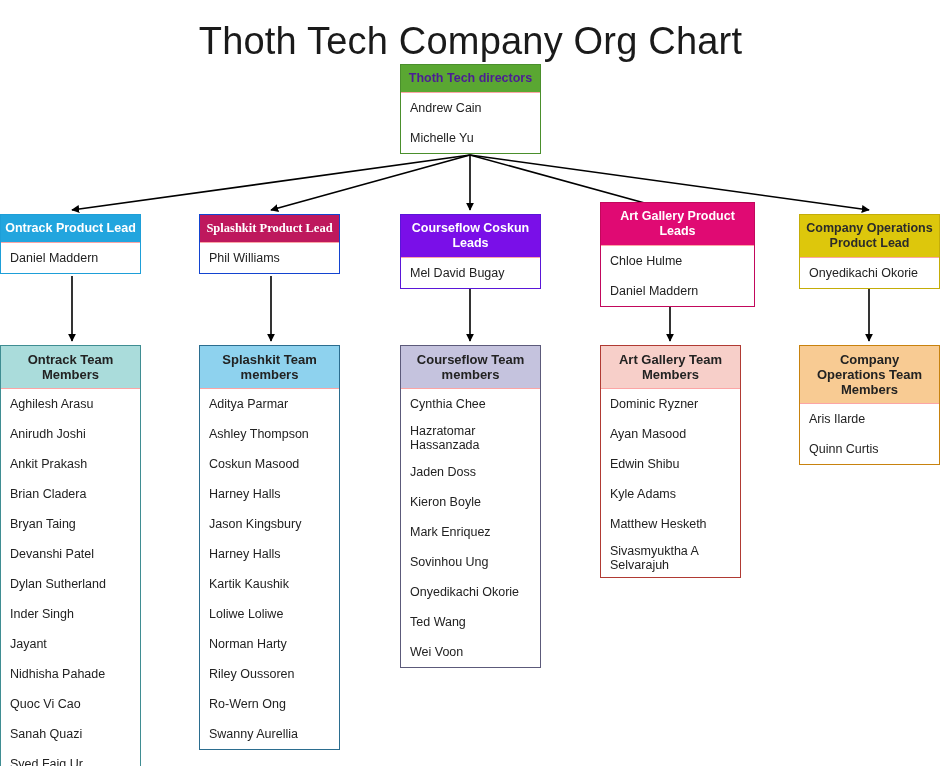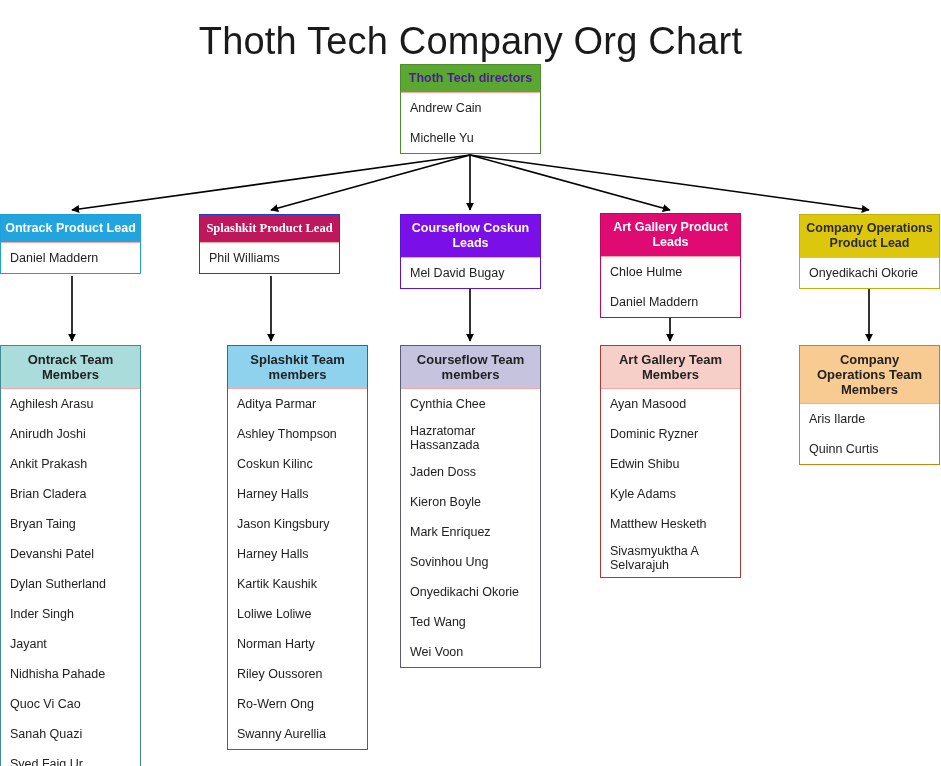--- a/index.html
+++ b/index.html
@@ -98,21 +98,21 @@
 
   .n-artgallery     { border-color: #c2085c; }
   .n-artgallery .node-header { background: #e00a73; color: #ffffff; }
 
   .n-companyops     { border-color: #c4ad08; }
   .n-companyops .node-header { background: #ddc70c; color: #2b2b2b; }
 
   .n-ontrack-team       { border-color: #3f8d92; }
   .n-ontrack-team .node-header { background: #aadcdb; color: #222222; }
 
-  .n-splashkit-team     { border-color: #2b6d8f; margin-left: 28px; }
+  .n-splashkit-team     { border-color: #2b6d8f; }
   .n-splashkit-team .node-header { background: #8ed2ee; color: #222222; }
 
   .n-courseflow-team    { border-color: #5c5a7a; }
   .n-courseflow-team .node-header { background: #c5c3de; color: #222222; }
 
   .n-artgallery-team    { border-color: #b03a33; }
   .n-artgallery-team .node-header { background: #f7cfc9; color: #222222; }
 
   .n-companyops-team    { border-color: #c8820e; }
   .n-companyops-team .node-header { background: #f8cb93; color: #222222; }
@@ -164,21 +164,21 @@
   </div>
 </div>
 
 <div class="node n-courseflow" style="left:400px; top:214px; width:141px;">
   <div class="node-header">Courseflow Coskun Leads</div>
   <div class="node-body">
     <div class="member">Mel David Bugay</div>
   </div>
 </div>
 
-<div class="node n-artgallery" style="left:600px; top:213px; width:141px;">
+<div class="node n-artgallery" style="left:600px; top:202px; width:155px;">
   <div class="node-header">Art Gallery Product Leads</div>
   <div class="node-body">
     <div class="member">Chloe Hulme</div>
     <div class="member">Daniel Maddern</div>
   </div>
 </div>
 
 <div class="node n-companyops" style="left:799px; top:214px; width:141px;">
   <div class="node-header">Company Operations Product Lead</div>
   <div class="node-body">
@@ -203,21 +203,21 @@
     <div class="member">Sanah Quazi</div>
     <div class="member">Syed Faiq Ur Rehman</div>
   </div>
 </div>
 
 <div class="node n-splashkit-team" style="left:199px; top:345px; width:141px;">
   <div class="node-header plain">Splashkit Team members</div>
   <div class="node-body">
     <div class="member">Aditya Parmar</div>
     <div class="member">Ashley Thompson</div>
-    <div class="member">Coskun Kilinc</div>
+    <div class="member">Coskun Masood</div>
     <div class="member">Harney Halls</div>
     <div class="member">Jason Kingsbury</div>
     <div class="member">Harney Halls</div>
     <div class="member">Kartik Kaushik</div>
     <div class="member">Loliwe Loliwe</div>
     <div class="member">Norman Harty</div>
     <div class="member">Riley Oussoren</div>
     <div class="member">Ro-Wern Ong</div>
     <div class="member">Swanny Aurellia</div>
   </div>
@@ -234,22 +234,22 @@
     <div class="member">Sovinhou Ung</div>
     <div class="member">Onyedikachi Okorie</div>
     <div class="member">Ted Wang</div>
     <div class="member">Wei Voon</div>
   </div>
 </div>
 
 <div class="node n-artgallery-team" style="left:600px; top:345px; width:141px;">
   <div class="node-header plain">Art Gallery Team Members</div>
   <div class="node-body">
+    <div class="member">Dominic Ryzner</div>
     <div class="member">Ayan Masood</div>
-    <div class="member">Dominic Ryzner</div>
     <div class="member">Edwin Shibu</div>
     <div class="member">Kyle Adams</div>
     <div class="member">Matthew Hesketh</div>
     <div class="member two-line">Sivasmyuktha A Selvarajuh</div>
   </div>
 </div>
 
 <div class="node n-companyops-team" style="left:799px; top:345px; width:141px;">
   <div class="node-header plain">Company Operations Team Members</div>
   <div class="node-body">

